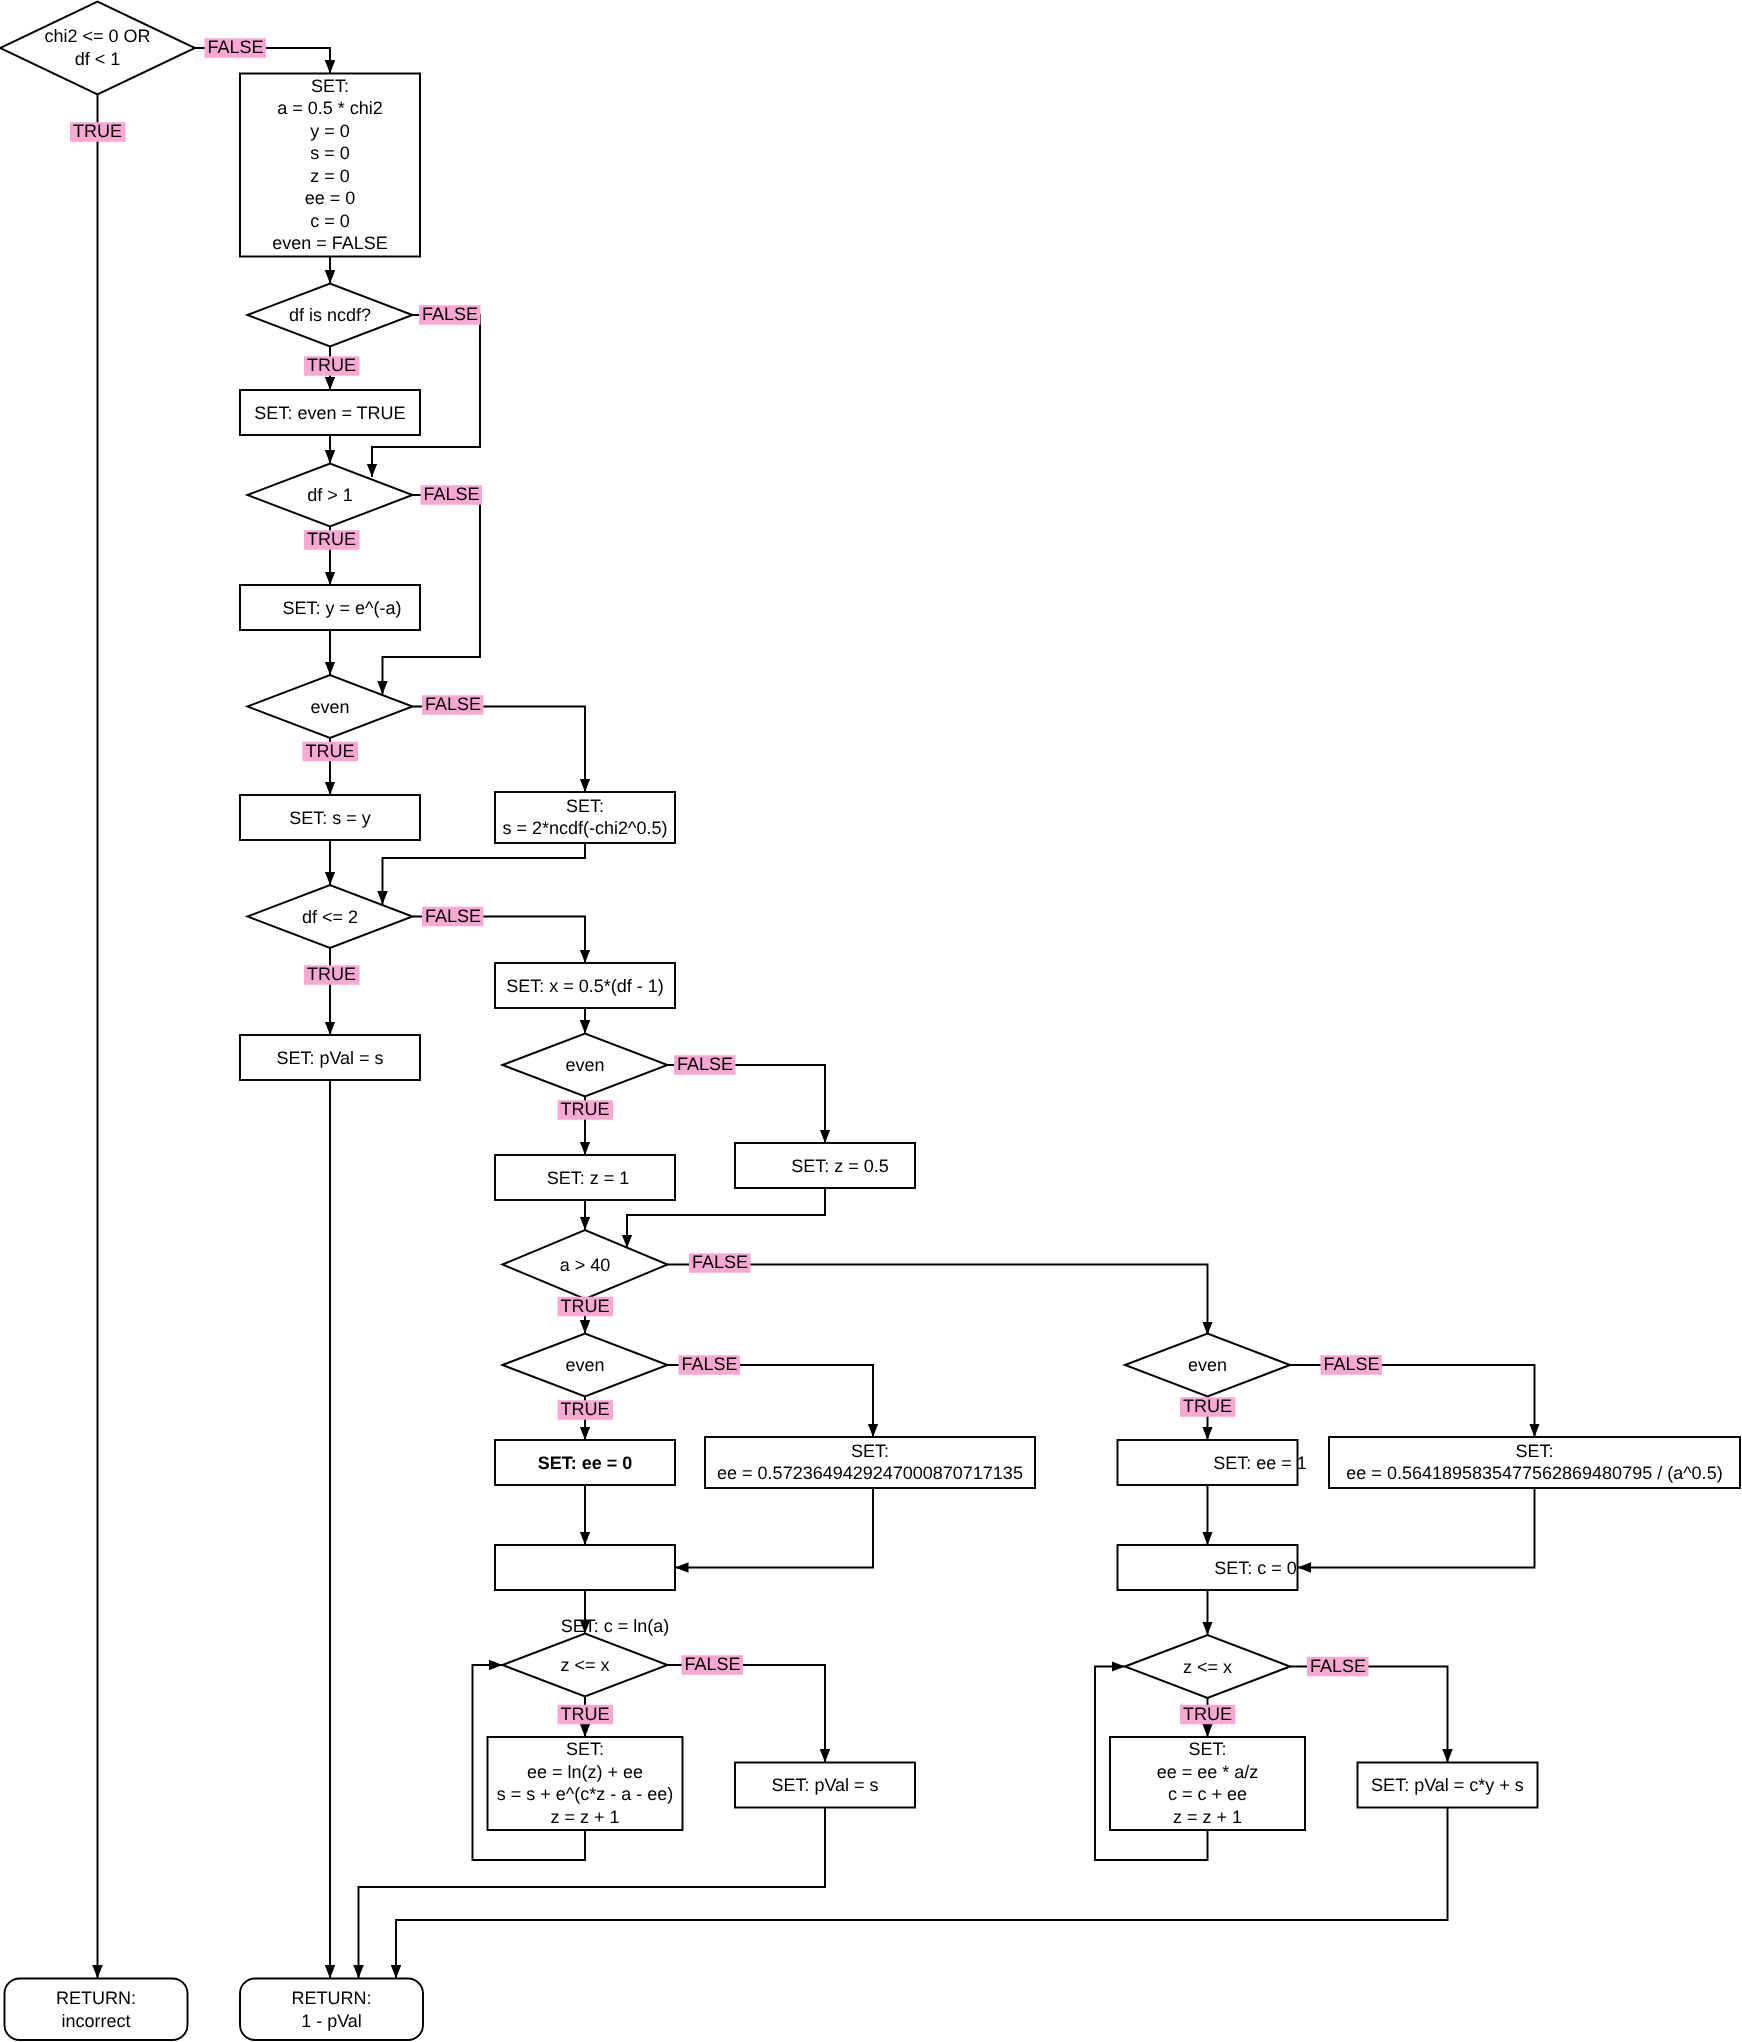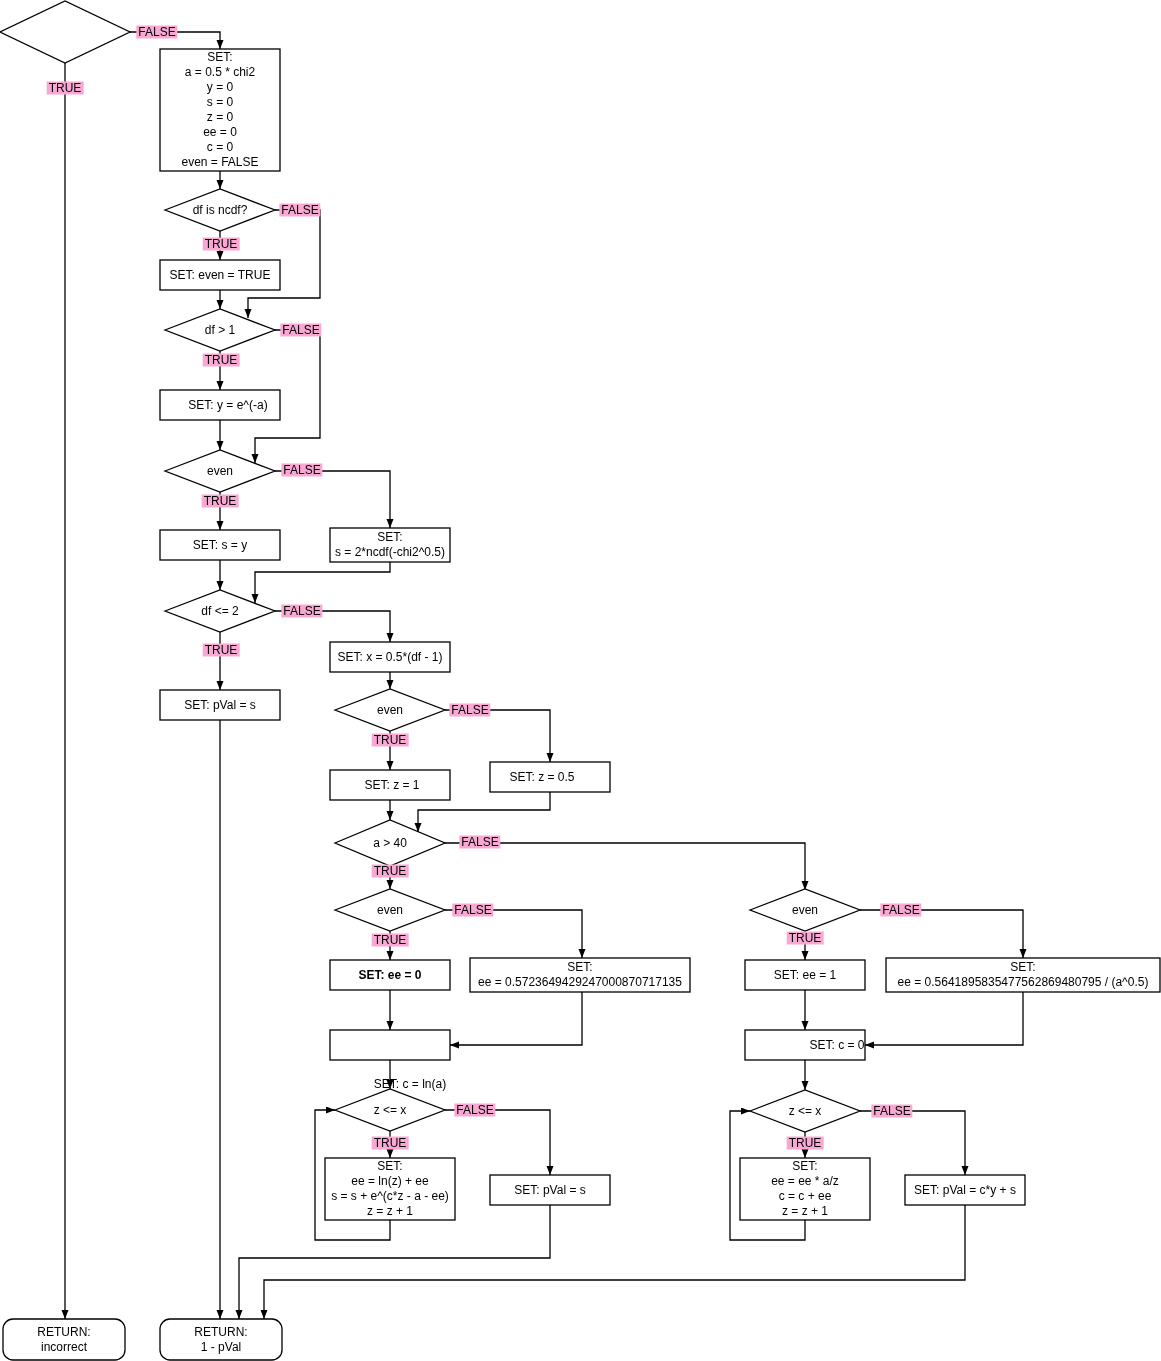--- a/index.html
+++ b/index.html
@@ -106,20 +106,22 @@
       <rect x="886" y="958" width="274" height="34"></rect>
       <rect x="745" y="1030" width="120" height="30"></rect>
       <rect x="740" y="1158" width="130" height="62"></rect>
       <rect x="905" y="1175" width="120" height="30"></rect>
 
       <rect x="3" y="1319" width="122" height="41" rx="10" ry="10"></rect>
       <rect x="160" y="1319" width="122" height="41" rx="10" ry="10"></rect>
     </g>
   </svg>
 
+  <div class="node" style="left:0px;top:2px;width:130px;height:60px;">chi2 &lt;= 0 OR
+df &lt; 1</div>
   <div class="node" style="left:160px;top:49px;width:120px;height:122px;">SET:
 a = 0.5 * chi2
 y = 0
 s = 0
 z = 0
 ee = 0
 c = 0
 even = FALSE</div>
   <div class="node" style="left:165px;top:189px;width:110px;height:42px;">df is ncdf?</div>
   <div class="node" style="left:160px;top:260px;width:120px;height:30px;">SET: even = TRUE</div>
@@ -127,35 +129,35 @@
   <div class="node" style="left:160px;top:390px;width:136px;height:30px;">SET: y = e^(-a)</div>
   <div class="node" style="left:165px;top:450px;width:110px;height:42px;">even</div>
   <div class="node" style="left:160px;top:530px;width:120px;height:30px;">SET: s = y</div>
   <div class="node" style="left:330px;top:528px;width:120px;height:34px;">SET:
 s = 2*ncdf(-chi2^0.5)</div>
   <div class="node" style="left:165px;top:590px;width:110px;height:42px;">df &lt;= 2</div>
   <div class="node" style="left:160px;top:690px;width:120px;height:30px;">SET: pVal = s</div>
   <div class="node" style="left:330px;top:642px;width:120px;height:30px;">SET: x = 0.5*(df - 1)</div>
   <div class="node" style="left:335px;top:689px;width:110px;height:42px;">even</div>
   <div class="node" style="left:330px;top:770px;width:124px;height:30px;">SET: z = 1</div>
-  <div class="node" style="left:472px;top:762px;width:140px;height:30px;">SET: z = 0.5</div>
+  <div class="node" style="left:490px;top:762px;width:140px;height:30px;">SET: z = 0.5</div>
   <div class="node" style="left:335px;top:820px;width:110px;height:46px;">a &gt; 40</div>
   <div class="node" style="left:335px;top:889px;width:110px;height:42px;">even</div>
   <div class="node" style="left:330px;top:960px;width:120px;height:30px;font-weight:bold;">SET: ee = 0</div>
   <div class="node" style="left:470px;top:958px;width:220px;height:34px;">SET:
 ee = 0.5723649429247000870717135</div>
   <div class="node" style="left:350px;top:1030px;width:120px;height:30px;margin-top:39px;">SET: c = ln(a)</div>
   <div class="node" style="left:335px;top:1089px;width:110px;height:42px;">z &lt;= x</div>
   <div class="node" style="left:325px;top:1158px;width:130px;height:62px;">SET:
 ee = ln(z) + ee
 s = s + e^(c*z - a - ee)
 z = z + 1</div>
   <div class="node" style="left:490px;top:1175px;width:120px;height:30px;">SET: pVal = s</div>
   <div class="node" style="left:750px;top:889px;width:110px;height:42px;">even</div>
-  <div class="node" style="left:745px;top:960px;width:120px;height:30px;">SET: ee = 1</div>
+  <div class="node" style="left:745px;top:960px;width:120px;height:30px;padding-left:35px;">SET: ee = 1</div>
   <div class="node" style="left:886px;top:958px;width:274px;height:34px;">SET:
 ee = 0.5641895835477562869480795 / (a^0.5)</div>
   <div class="node" style="left:745px;top:1030px;width:120px;height:30px;margin-left:32px;">SET: c = 0</div>
   <div class="node" style="left:750px;top:1090px;width:110px;height:42px;">z &lt;= x</div>
   <div class="node" style="left:740px;top:1158px;width:130px;height:62px;">SET:
 ee = ee * a/z
 c = c + ee
 z = z + 1</div>
   <div class="node" style="left:905px;top:1175px;width:120px;height:30px;">SET: pVal = c*y + s</div>
   <div class="node" style="left:3px;top:1319px;width:122px;height:41px;">RETURN:

